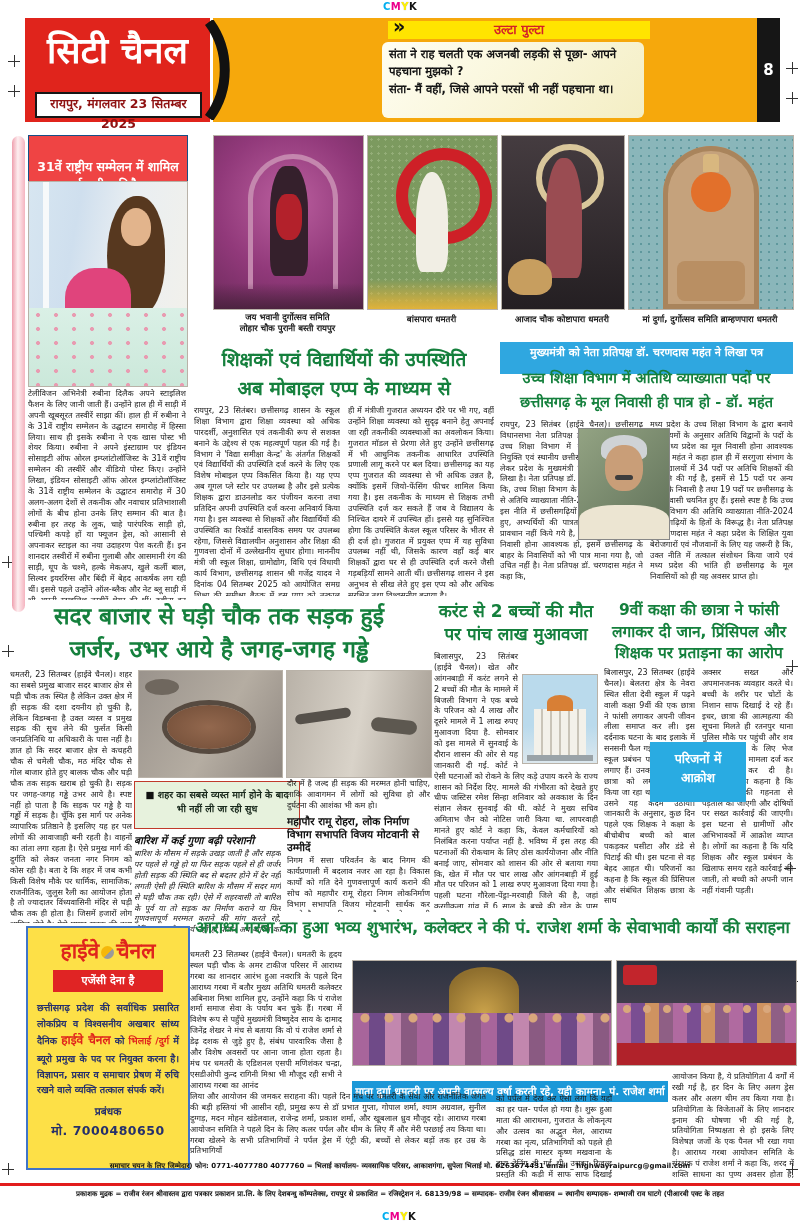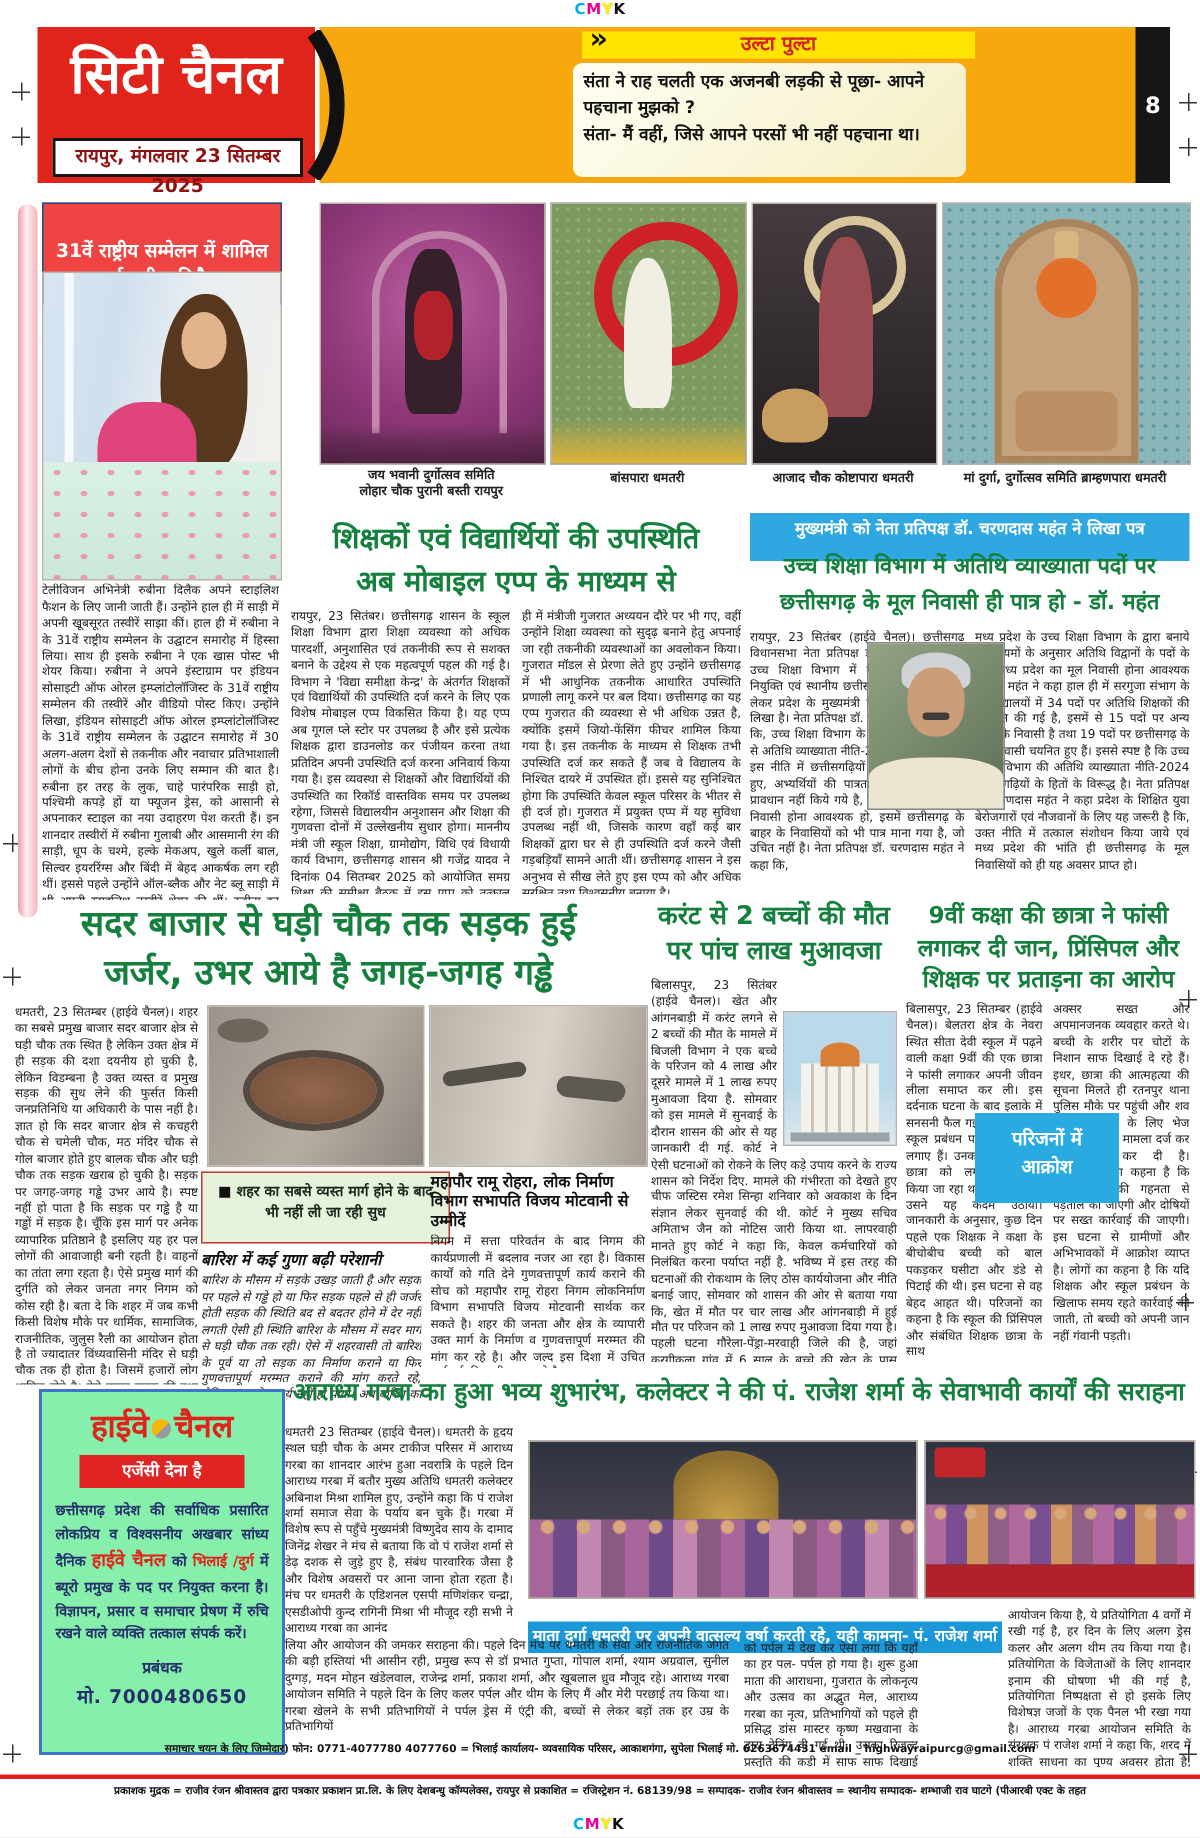--- a/index.html
+++ b/index.html
@@ -31,21 +31,21 @@
   .bluebox{background:#ef4444;border:1px solid #174f86;color:#fff;font-weight:bold;
            font-size:12.5px;text-align:center;line-height:1.45;padding-top:22px;}
   .kicker{background:#2fa7e0;color:#fff;font-weight:bold;font-size:11px;text-align:center;line-height:21px;}
   .inset-blue{background:#29abe2;color:#fff;font-weight:bold;font-size:12.5px;text-align:center;
               line-height:1.5;padding-top:8px;}
   .garba-cap{background:#1b98d8;color:#fff;font-weight:bold;font-size:10.5px;text-align:center;line-height:21px;}
   .pullquote{background:#e7f2dd;border:1px solid #c0392b;color:#18281b;font-weight:bold;
              font-size:9.5px;text-align:center;padding:6px 5px;line-height:1.5;}
   .subhead{font-size:10.5px;font-weight:bold;color:#111;line-height:1.25;}
   
-  .adbox{background:#86efac;border:2px solid #3f74c8;}
+  .adbox{background:#fde047;border:2px solid #3f74c8;}
   .ad-logo{font-size:21px;font-weight:bold;color:#e0241c;text-align:center;}
   .ad-ball{display:inline-block;width:13px;height:13px;border-radius:50%;vertical-align:middle;
            background:linear-gradient(135deg,#f5b70a 55%,#9a9a9a 55%);margin:0 2px;}
   .ad-badge{background:#e02424;color:#fff;font-weight:bold;font-size:11px;text-align:center;
             width:110px;margin:6px auto;line-height:22px;}
   .ad-body{font-size:9.5px;font-weight:bold;color:#26306b;text-align:justify;line-height:1.65;padding:2px 9px;}
   .ad-red{color:#e0241c;}
   .ad-brand{color:#e0241c;font-size:12px;}
   .ad-sign{font-size:10.5px;font-weight:bold;color:#26306b;text-align:center;}
   .ad-phone{font-size:12.5px;font-weight:bold;color:#26306b;text-align:center;letter-spacing:.5px;}
@@ -179,20 +179,21 @@
     <div class="ph-layer" style="left:84px;top:48px;width:46px;height:14px;background:#5d5850;border-radius:8px;transform:rotate(6deg);"></div>
   </div>
   <div class="abs pullquote" style="left:134px;top:781px;width:154px;height:34px;">
     <span style="color:#111;">■ </span><span>शहर का सबसे व्यस्त मार्ग होने के बाद भी नहीं ली जा रही सुध</span>
   </div>
   <div class="abs" style="left:134px;top:834px;width:147px;height:104px;overflow:hidden;font-style:italic;">
     <div class="subhead">बारिश में कई गुणा बढ़ी परेशानी</div>
     <div class="body-text" style="margin-top:2px;">बारिश के मौसम में सड़के उखड़ जाती है और सड़क पर पहले से गड्ढे हो या फिर सड़क पहले से ही जर्जर होती सड़क की स्थिति बद से बदतर होने में देर नहीं लगती ऐसी ही स्थिति बारिश के मौसम में सदर मार्ग से घड़ी चौक तक रही। ऐसे में शहरवासी तो बारिश के पूर्व या तो सड़क का निर्माण कराने या फिर गुणवत्तापूर्ण मरम्मत कराने की मांग करते रहे, लेकिन इस ओर कार्य नहीं हो पाया। अब बारिश का मौसम</div>
   </div>
   <div class="abs" style="left:287px;top:779px;width:143px;height:133px;overflow:hidden;">
+    <div class="body-text">दौर में है जल्द ही सड़क की मरम्मत होनी चाहिए, ताकि आवागमन में लोगों को सुविधा हो और दुर्घटना की आशंका भी कम हो।</div>
     <div class="subhead" style="margin:3px 0 2px;">महापौर रामू रोहरा, लोक निर्माण विभाग सभापति विजय मोटवानी से उम्मीदें</div>
     <div class="body-text">निगम में सत्ता परिवर्तन के बाद निगम की कार्यप्रणाली में बदलाव नजर आ रहा है। विकास कार्यों को गति देने गुणवत्तापूर्ण कार्य कराने की सोच को महापौर रामू रोहरा निगम लोकनिर्माण विभाग सभापति विजय मोटवानी सार्थक कर सकते है। शहर की जनता और क्षेत्र के व्यापारी उक्त मार्ग के निर्माण व गुणवत्तापूर्ण मरम्मत की मांग कर रहे है। और जल्द इस दिशा में उचित कार्रवाई की उम्मीद जता रहे है।</div>
   </div>
 
   <div class="abs headline center" style="left:434px;top:600px;width:164px;font-size:17px;line-height:1.35;">
     <div>करंट से 2 बच्चों की मौत</div>
     <div>पर पांच लाख मुआवजा</div>
   </div>
   <div class="abs body-text" style="left:434px;top:652px;width:164px;height:256px;">
     <div class="photo ph-court" style="position:relative;float:right;width:74px;height:88px;margin:22px 0 3px 4px;">

